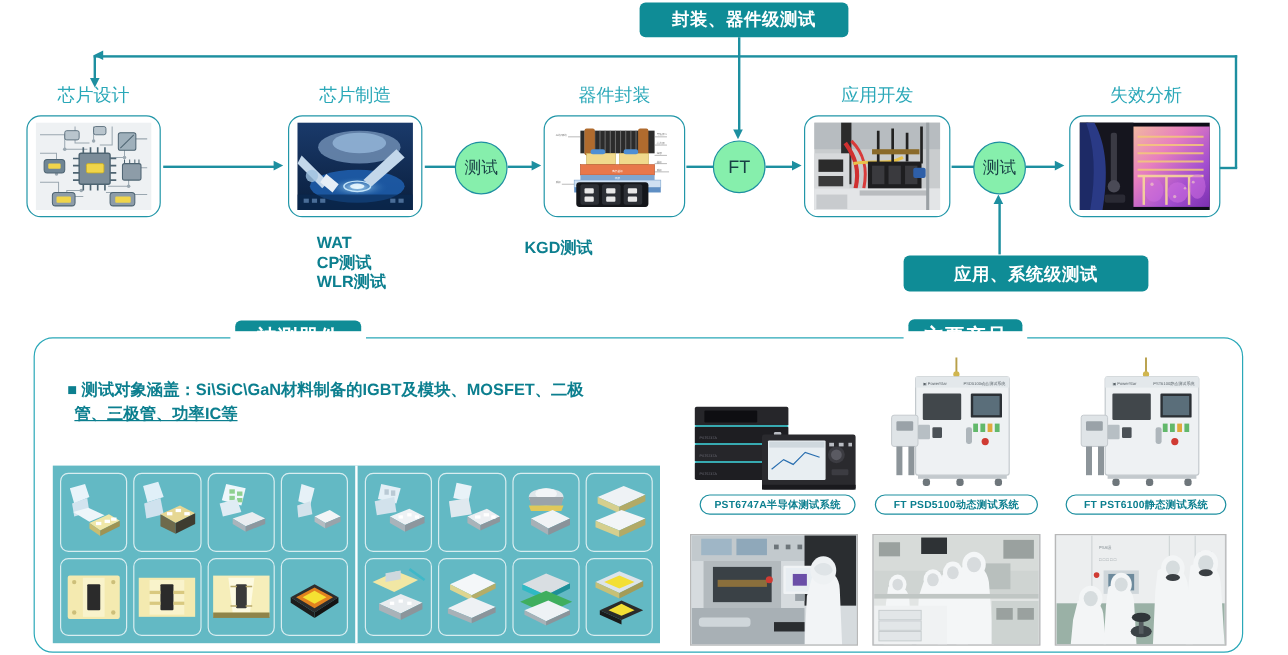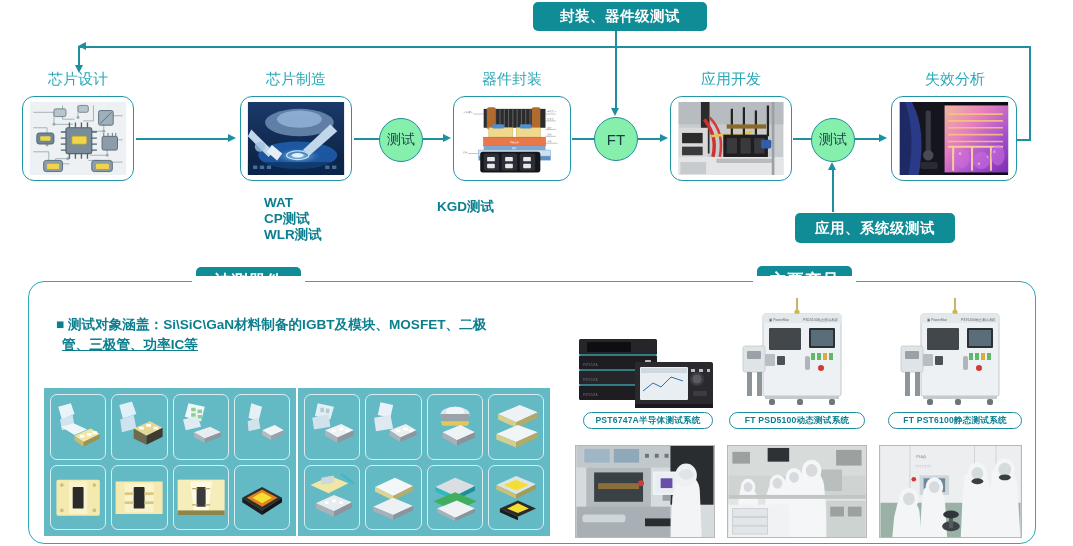--- a/index.html
+++ b/index.html
@@ -402,21 +402,21 @@
     </svg>
   </div>
 
   <div class="line-h" style="left:793px; top:138px; width:19px;"></div>
   <div class="circ" style="left:811px; top:118px; width:44px; height:44px;">测试</div>
   <div class="line-h" style="left:855px; top:138px; width:28px;"></div>
   <div class="arrow-r" style="left:879px; top:134px;"></div>
 
   <div class="line-v" style="left:832px; top:168px; height:44px;"></div>
   <div class="arrow-u" style="left:828px; top:162px;"></div>
-  <div class="badge" style="left:795px; top:213px; width:160px; height:30px; font-size:14.5px;">应用、系统级测试</div>
+  <div class="badge" style="left:753px; top:213px; width:204px; height:30px; font-size:14.5px;">应用、系统级测试</div>
 
   <div class="stage-box" style="left:891px; top:96px; width:126px; height:85px;">
     <svg width="100%" height="100%" viewBox="0 0 126 85">
       <defs>
         <linearGradient id="fa" x1="0" y1="0" x2="1" y2="1">
           <stop offset="0" stop-color="#f2b8a0"></stop>
             <stop offset=".35" stop-color="#e77fbf"></stop>
           <stop offset=".7" stop-color="#a44fd0"></stop>
             <stop offset="1" stop-color="#7b2fb0"></stop>
         </linearGradient>

